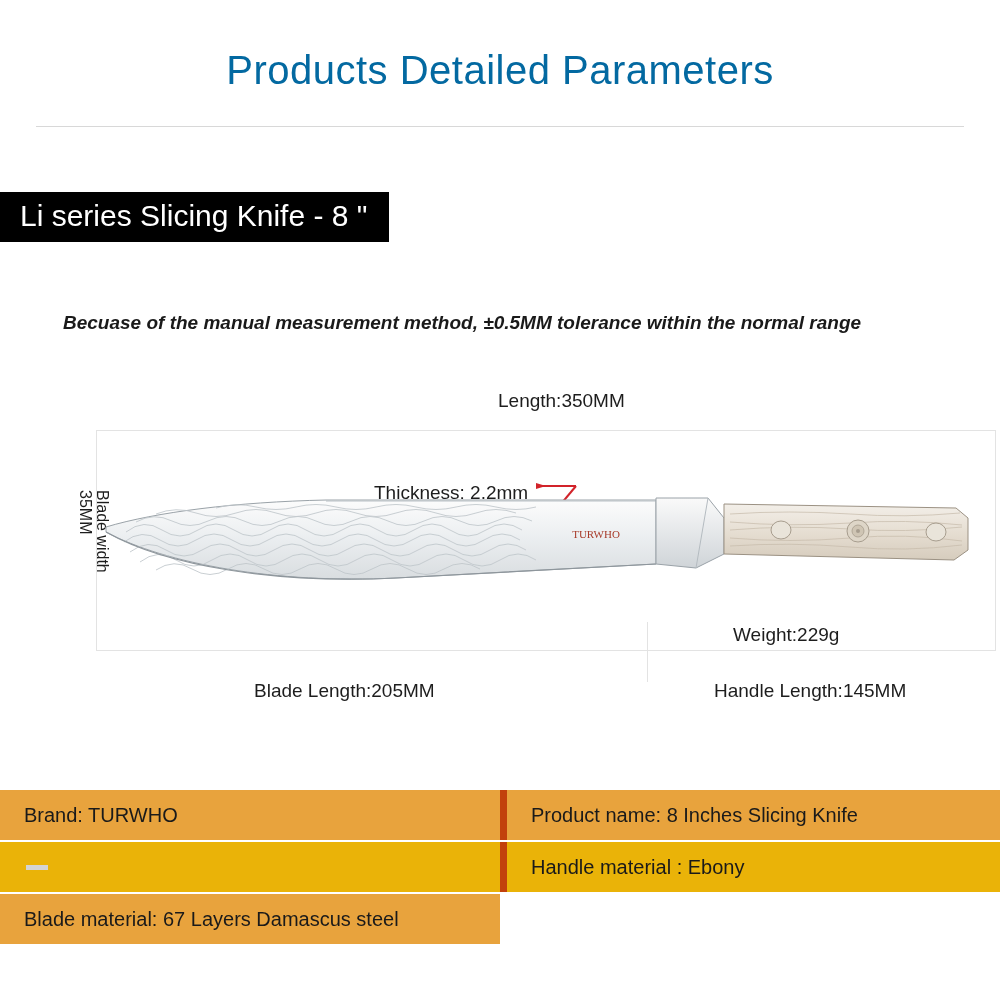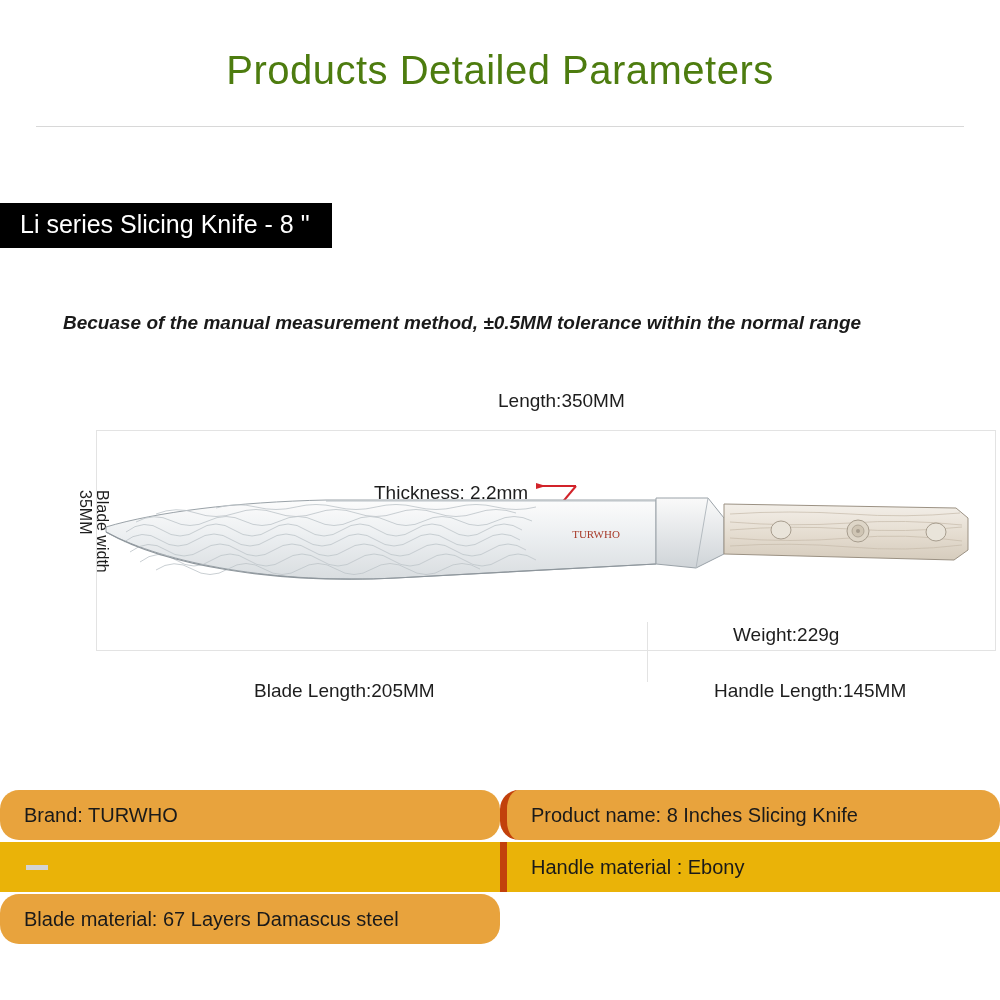--- a/index.html
+++ b/index.html
@@ -25,39 +25,39 @@
   
   .page-title {
     position: absolute;
     top: 48px;
     left: 0;
     width: 1000px;
     text-align: center;
     font-size: 40px;
     font-weight: 400;
     letter-spacing: 0.5px;
-    color: #4d7c0f;
+    color: #0369a1;
   }
   .title-rule {
     position: absolute;
     top: 126px;
     left: 36px;
     width: 928px;
     height: 1px;
     background: #d8d8d8;
   }
 
   
   .series-badge {
     position: absolute;
-    top: 203px;
+    top: 192px;
     left: 0;
     background: #000000;
     color: #ffffff;
-    font-size: 25px;
+    font-size: 30px;
     padding: 9px 22px 11px 20px;
     line-height: 1;
     white-space: nowrap;
   }
 
   
   .tolerance-note {
     position: absolute;
     top: 312px;
     left: 56px;
@@ -136,21 +136,21 @@
     display: flex;
     align-items: center;
     padding-left: 24px;
     font-size: 20px;
     color: #1a1a1a;
     white-space: nowrap;
     overflow: hidden;
   }
   .spec-cell.left { width: 500px; }
   .spec-cell.right { width: 500px; border-left: 7px solid #c2410c; }
-  .row-orange .spec-cell { background: #e8a33d; border-radius: 19px; }
+  .row-orange .spec-cell { background: #e8a33d; }
   .row-grey .spec-cell { background: #eab308; }
   .row-gap { height: 2px; background: #ffffff; }
   .blank-marker {
     width: 22px;
     height: 5px;
     background: #d4d4d4;
     margin-left: 2px;
   }
 </style>
 </head>

